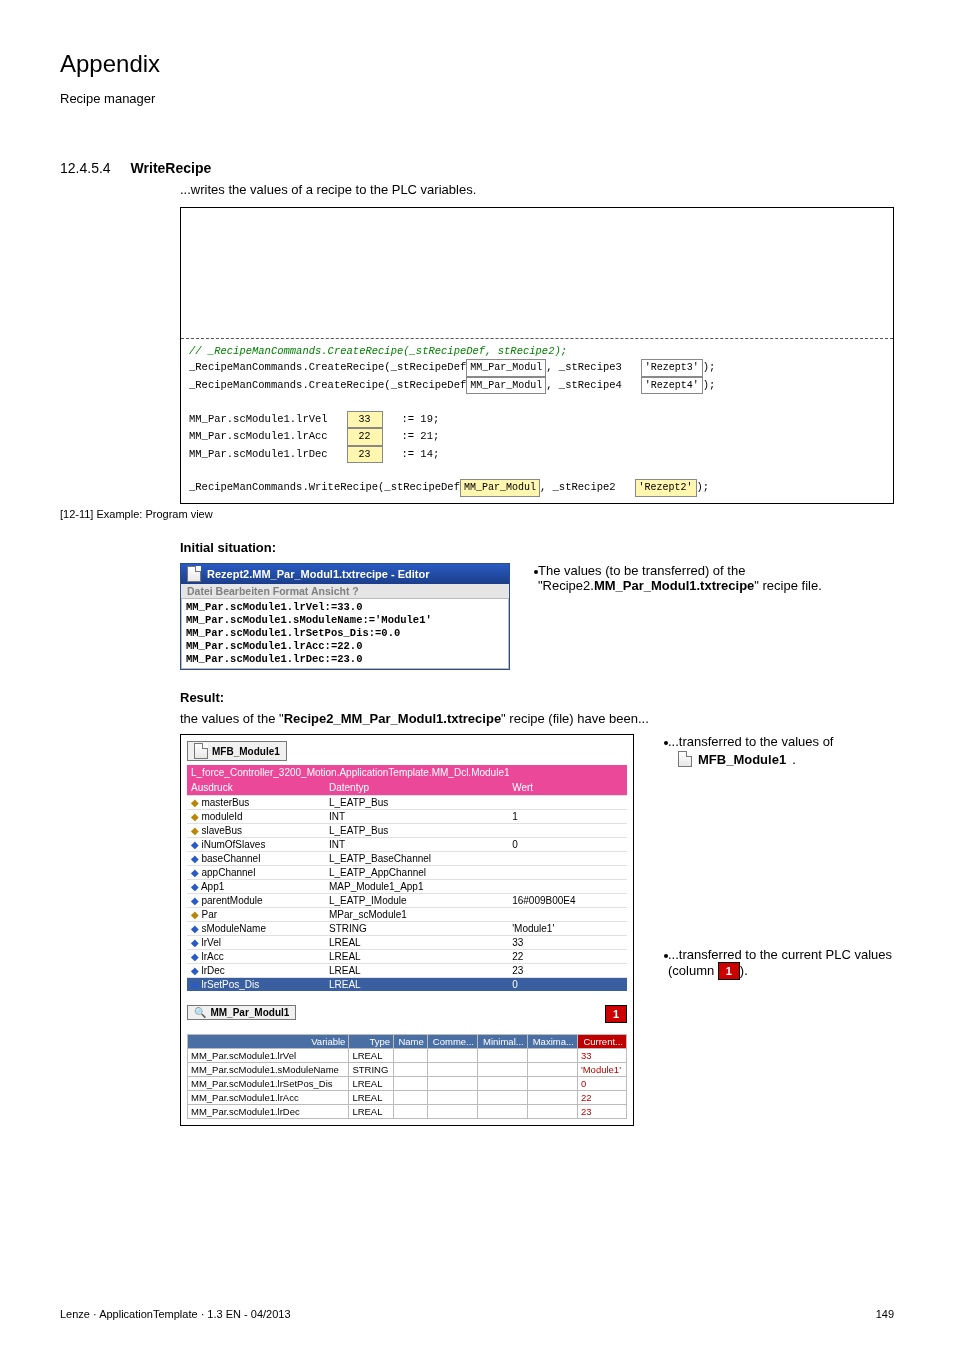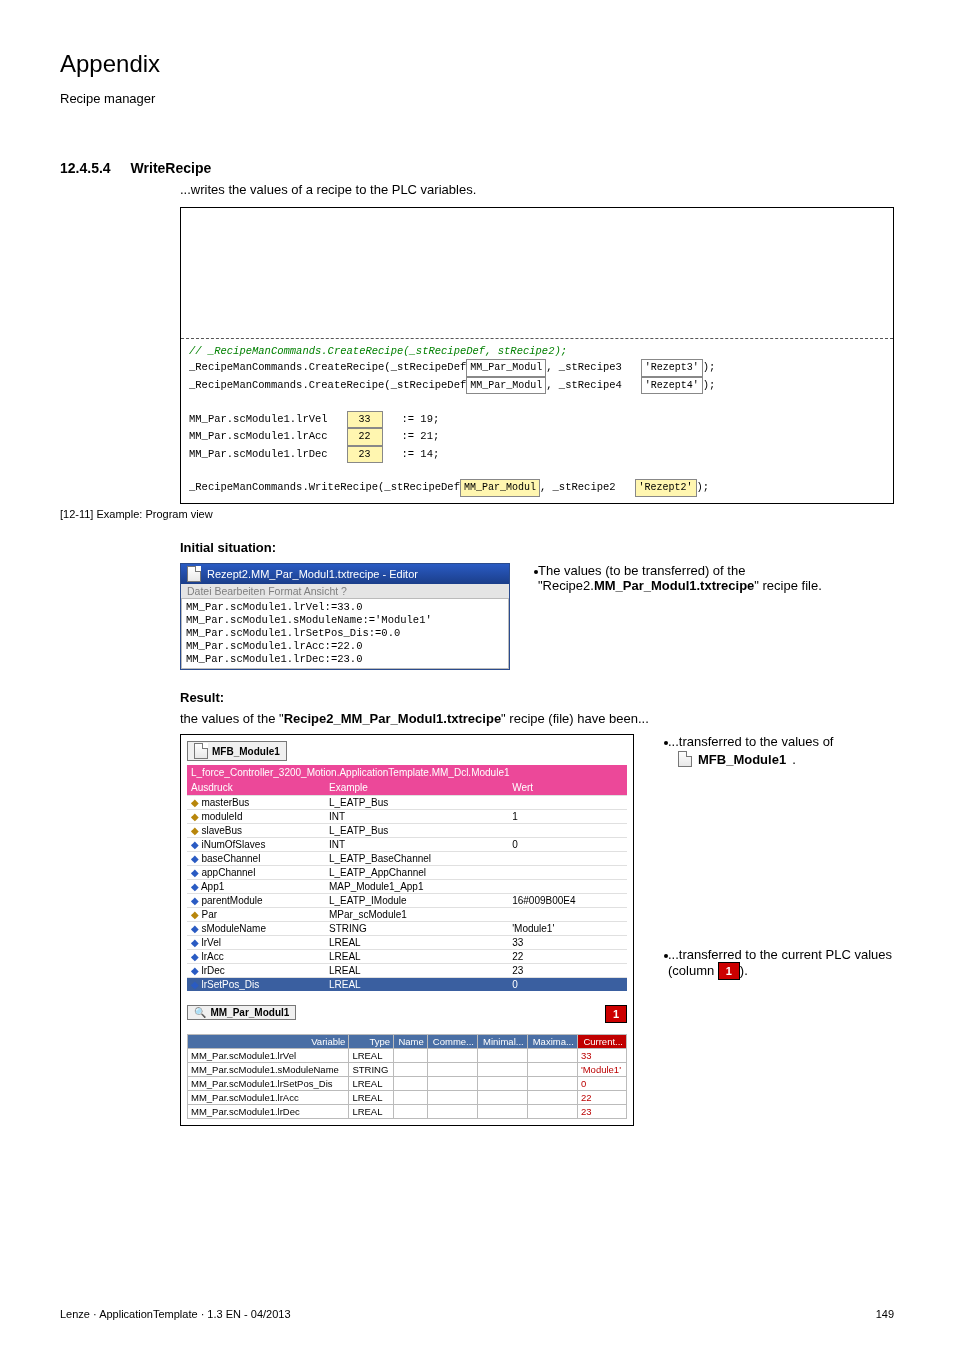--- a/index.html
+++ b/index.html
@@ -2,37 +2,37 @@
 <html><head>
 <meta charset="utf-8">
 <style>
   @page { size: 954px 1350px; margin: 0; }
   html, body { margin: 0; padding: 0; width: 954px; height: 1350px; font-family: Arial, sans-serif; color: #000; background: #fff; }
   .page { padding: 50px 60px 30px 60px; box-sizing: border-box; position: relative; height: 100%; }
   .appendix-title { font-size: 24px; font-weight: 400; }
   .subtitle { font-size: 13px; margin-top: 13px; }
   .dashline { margin: 18px 0 20px 0; font-family: monospace; letter-spacing: 1px; font-size: 14px; white-space: nowrap; overflow: hidden; }
   .sec-row { display: flex; gap: 20px; align-items: baseline; }
-  .sec-num { font-size: 14px; font-weight: 700; }
+  .sec-num { font-size: 14px; font-weight: 400; }
   .sec-title { font-size: 14px; font-weight: 700; }
   .body-indent { margin-left: 120px; }
   .intro { font-size: 13px; margin-top: 6px; }
   .fig-frame { border: 1px solid #000; margin-top: 10px; }
   .fig-top { height: 130px; }
   .code-block { font-family: "Courier New", monospace; font-size: 10.5px; padding: 4px 8px 6px 8px; border-top: 1px dashed #555; line-height: 1.55; white-space: pre; }
   .kw-green { color: #008000; font-style: italic; }
   .pill { display: inline-block; border: 1px solid #888; padding: 0 3px; background: #fff; font-family: "Courier New", monospace; font-size: 10px; vertical-align: baseline; }
   .pill-y { background: #fff6b0; }
   .num-y { display: inline-block; width: 34px; text-align: center; background: #fff6b0; border: 1px solid #888; font-family: "Courier New", monospace; font-size: 10px; }
   .caption { font-size: 11px; margin-top: 4px; }
   .h-sub { font-size: 13px; font-weight: 700; margin-top: 20px; }
   .two-col { display: flex; gap: 24px; margin-top: 8px; }
   .col-left { width: 330px; }
   .col-right { flex: 1; font-size: 13px; }
-  .editor-frame { border: 1px solid #2a4b8d; }
+  .editor-frame { border: 1px solid #2a4b8d; font-weight: bold; }
   .editor-title { background: linear-gradient(#2a5bc3,#1b3e8a); color: #fff; font-size: 11px; padding: 2px 6px; display: flex; align-items: center; gap: 6px; }
   .editor-menu { background: #e5e5e5; color: #808080; font-size: 10.5px; padding: 1px 6px; }
   .editor-body { font-family: "Courier New", monospace; font-size: 10.5px; padding: 2px 4px; line-height: 1.25; white-space: pre; border: 1px solid #bbb; }
   .result-body { font-size: 13px; margin-top: 6px; }
   .panel-frame { border: 1px solid #000; padding: 6px; width: 440px; font-size: 10px; }
   .panel-tab { display: inline-flex; align-items: center; gap: 4px; border: 1px solid #777; padding: 1px 6px; background: #f0f0f0; }
   .tree-table { width: 100%; border-collapse: collapse; margin-top: 4px; font-size: 10px; }
   .tree-table th { text-align: left; background: #ec4899; color: #fff; padding: 2px 4px; font-weight: 400; }
   .tree-table td { padding: 1px 4px; border-top: 1px solid #e0e0e0; }
   .tree-sel td { background: #3a5fa0; color: #fff; }
@@ -126,21 +126,21 @@
             <span class="page-icon"></span>
             <b>MFB_Module1</b>
           </div>
           <table class="tree-table">
             <tbody>
                 <tr>
                   <th colspan="3">L_force_Controller_3200_Motion.ApplicationTemplate.MM_Dcl.Module1</th>
                 </tr>
             <tr>
               <th>Ausdruck</th>
-              <th>Example</th>
+              <th>Datentyp</th>
               <th>Wert</th>
             </tr>
             </tbody>
               <tbody id="tree-rows">
                 <tr>
                   <td class="ind0"><span style="color: rgb(184, 134, 11);">◆ </span>masterBus</td>
                   <td>L_EATP_Bus</td>
                   <td></td>
                 </tr>
                 <tr>

